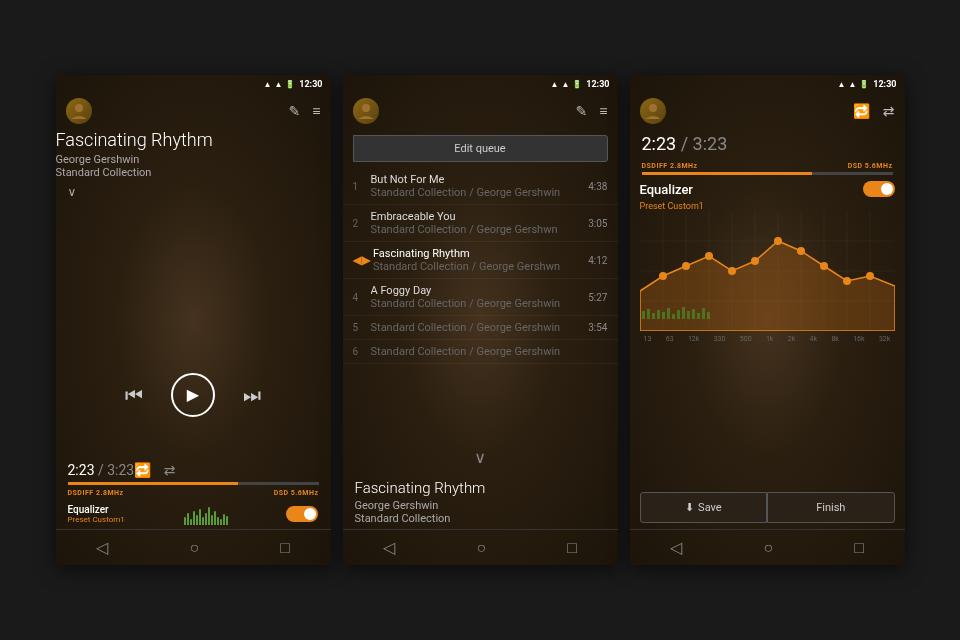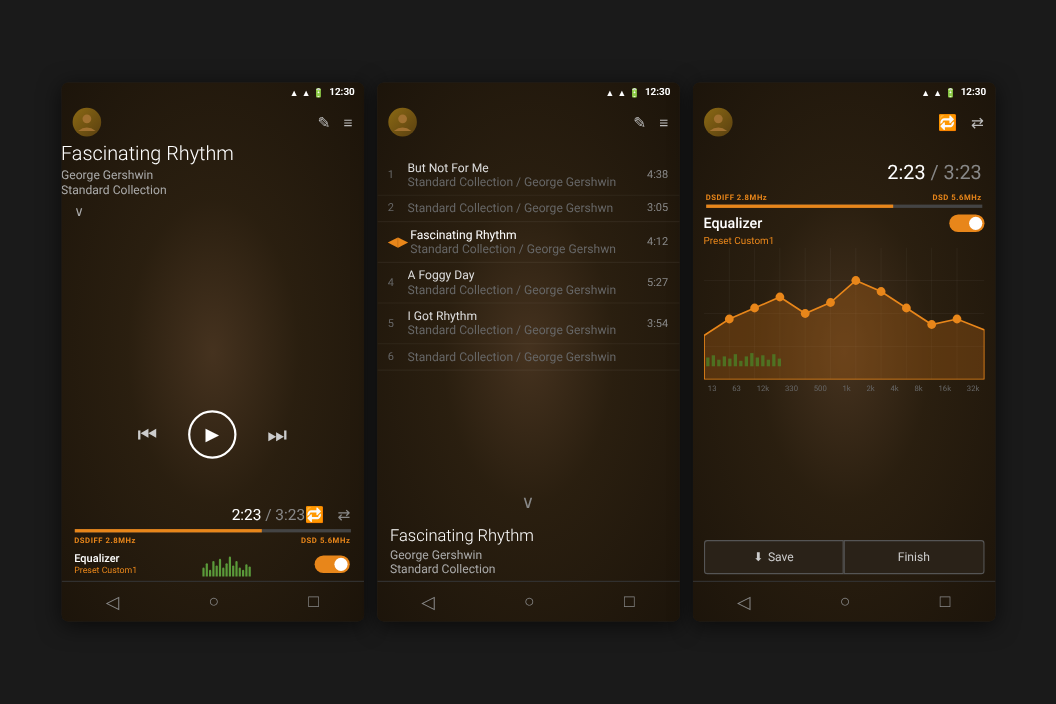--- a/index.html
+++ b/index.html
@@ -161,24 +161,23 @@
       justify-content: center;
       color: #fff;
       font-size: 16px;
       cursor: pointer;
     }
 
     .time-row {
       position: relative;
       z-index: 10;
       display: flex;
-      justify-content: flex-end;
+      justify-content: flex-start;
       align-items: center;
       padding: 4px 12px;
-      margin-top: 14px;
     }
 
     .time-display {
       font-size: 14px;
       color: #fff;
     }
 
     .time-display .total {
       color: #888;
     }
@@ -630,34 +629,36 @@
             <path d="M2 18 Q10 12 18 18" fill="#a07030"></path>
           </svg>
         </div>
         <div class="top-icons">
           <span class="icon-btn">✎</span>
           <span class="icon-btn">≡</span>
         </div>
       </div>
 
       <div class="queue-buttons">
+        <div class="queue-btn">Edit queue</div>
       </div>
 
       <div class="track-list">
         <div class="track-item">
           <span class="track-num">1</span>
           <div class="track-details">
             <div class="track-name">But Not For Me</div>
             <div class="track-meta">Standard Collection / George Gershwin</div>
           </div>
           <span class="track-duration">4:38</span>
         </div>
         <div class="track-item">
           <span class="track-num">2</span>
           <div class="track-details">
+            <div class="track-name">Embraceable You</div>
             <div class="track-meta">Standard Collection / George Gershwn</div>
           </div>
           <span class="track-duration">3:05</span>
         </div>
         <div class="track-item active">
           <span class="playing-icon">◀▶</span>
           <div class="track-details">
             <div class="track-name">Fascinating Rhythm</div>
             <div class="track-meta">Standard Collection / George Gershwn</div>
           </div>
@@ -667,21 +668,20 @@
           <span class="track-num">4</span>
           <div class="track-details">
             <div class="track-name">A Foggy Day</div>
             <div class="track-meta">Standard Collection / George Gershwin</div>
           </div>
           <span class="track-duration">5:27</span>
         </div>
         <div class="track-item">
           <span class="track-num">5</span>
           <div class="track-details">
-            <div class="track-name">I Got Rhythm</div>
             <div class="track-meta">Standard Collection / George Gershwin</div>
           </div>
           <span class="track-duration">3:54</span>
         </div>
         <div class="track-item">
           <span class="track-num">6</span>
           <div class="track-details">
             <div class="track-meta">Standard Collection / George Gershwin</div>
           </div>
           <span class="track-duration"></span>

